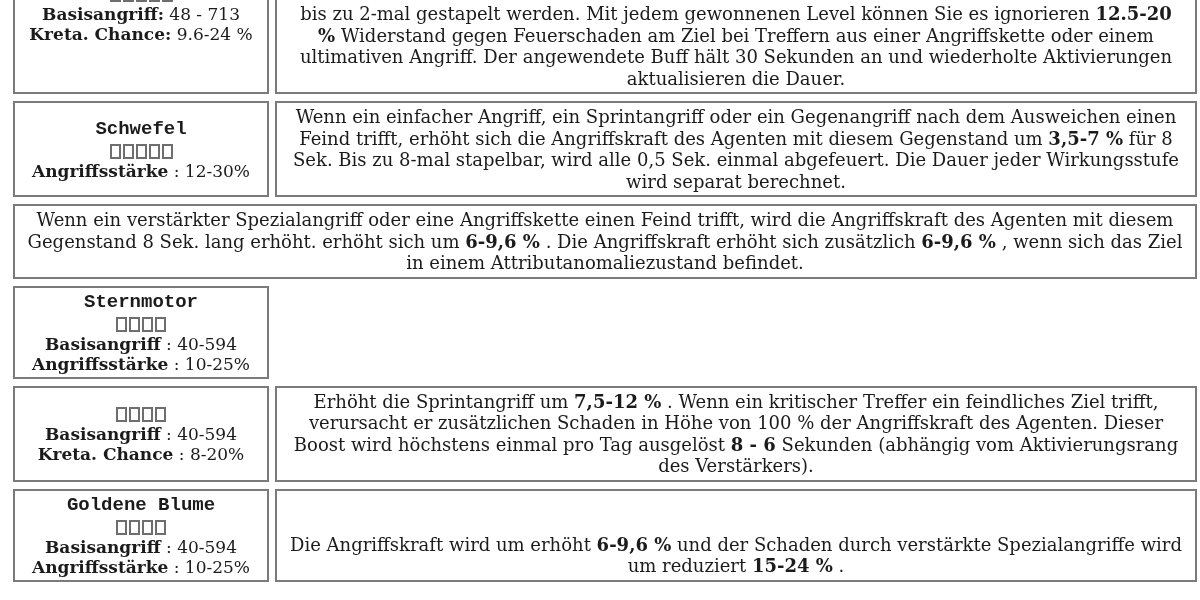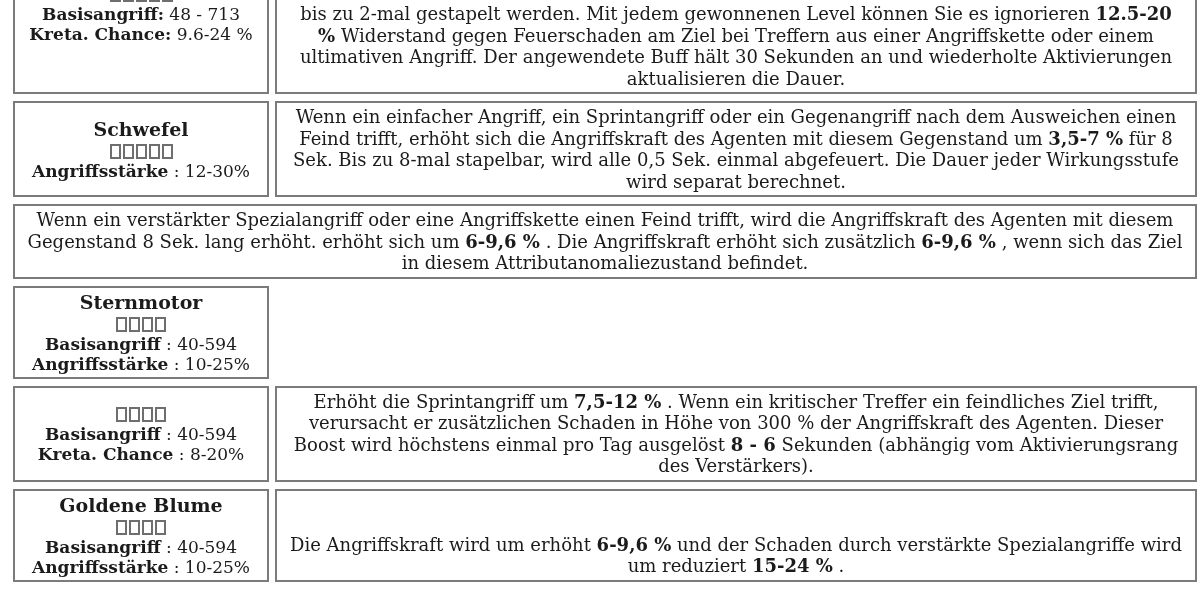--- a/index.html
+++ b/index.html
@@ -45,20 +45,21 @@
     text-align: center;
     padding: 3px 12px;
     font-size: 18px;
     line-height: 21.5px;
   }
   .item-name {
     font-weight: bold;
     font-size: 19px;
     line-height: 23px;
     white-space: nowrap;
+    font-family: Liberation Mono, monospace;
   }
   .stars { line-height: 20px; height: 20px; }
   .tofu {
     display: inline-block;
     width: 11px;
     height: 15px;
     border: 2px solid #6e6e6e;
     box-sizing: border-box;
     margin: 0 1px;
     vertical-align: middle;
@@ -106,21 +107,21 @@
           <div class="stat"><b>Angriffsstärke</b> : 12-30%</div>
         </div>
     </div>
     <div class="cell desc-cell">
         <div><span>Wenn ein einfacher Angriff, ein Sprintangriff oder ein Gegenangriff nach dem Ausweichen einen Feind trifft, erhöht sich die Angriffskraft des Agenten mit diesem Gegenstand um </span><b>3,5-7 %</b><span> für 8 Sek. Bis zu 8-mal stapelbar, wird alle 0,5 Sek. einmal abgefeuert. Die Dauer jeder Wirkungsstufe wird separat berechnet.</span></div>
       </div>
   </div>
 
   <div class="row">
     <div class="cell desc-cell">
-        <div><span>Wenn ein verstärkter Spezialangriff oder eine Angriffskette einen Feind trifft, wird die Angriffskraft des Agenten mit diesem Gegenstand 8 Sek. lang erhöht. erhöht sich um </span><b>6-9,6 %</b><span> . Die Angriffskraft erhöht sich zusätzlich </span><b>6-9,6 %</b><span> , wenn sich das Ziel in diesem Attributanomaliezustand befindet.</span></div>
+        <div><span>Wenn ein verstärkter Spezialangriff oder eine Angriffskette einen Feind trifft, wird die Angriffskraft des Agenten mit diesem Gegenstand 8 Sek. lang erhöht. erhöht sich um </span><b>6-9,6 %</b><span> . Die Angriffskraft erhöht sich zusätzlich </span><b>6-9,6 %</b><span> , wenn sich das Ziel in einem Attributanomaliezustand befindet.</span></div>
       </div>
   </div>
 
   <div class="row">
     <div class="cell left-cell">
       <div class="item-name">Sternmotor</div>
       <div class="stars"><span class="tofu"></span><span class="tofu"></span><span class="tofu"></span><span class="tofu"></span></div>
       <div class="stats">
           <div class="stat"><b>Basisangriff</b> : 40-594</div>
           <div class="stat"><b>Angriffsstärke</b> : 10-25%</div>
@@ -130,21 +131,21 @@
 
   <div class="row">
     <div class="cell left-cell">
       <div class="stars"><span class="tofu"></span><span class="tofu"></span><span class="tofu"></span><span class="tofu"></span></div>
       <div class="stats">
           <div class="stat"><b>Basisangriff</b> : 40-594</div>
           <div class="stat"><b>Kreta. Chance</b> : 8-20%</div>
         </div>
     </div>
     <div class="cell desc-cell">
-        <div><span>Erhöht die Sprintangriff um </span><b>7,5-12 %</b><span> . Wenn ein kritischer Treffer ein feindliches Ziel trifft, verursacht er zusätzlichen Schaden in Höhe von 300 % der Angriffskraft des Agenten. Dieser Boost wird höchstens einmal pro Tag ausgelöst </span><b>8 - 6</b><span> Sekunden (abhängig vom Aktivierungsrang des Verstärkers).</span></div>
+        <div><span>Erhöht die Sprintangriff um </span><b>7,5-12 %</b><span> . Wenn ein kritischer Treffer ein feindliches Ziel trifft, verursacht er zusätzlichen Schaden in Höhe von 100 % der Angriffskraft des Agenten. Dieser Boost wird höchstens einmal pro Tag ausgelöst </span><b>8 - 6</b><span> Sekunden (abhängig vom Aktivierungsrang des Verstärkers).</span></div>
       </div>
   </div>
 
   <div class="row">
     <div class="cell left-cell">
       <div class="item-name">Goldene Blume</div>
       <div class="stars"><span class="tofu"></span><span class="tofu"></span><span class="tofu"></span><span class="tofu"></span></div>
       <div class="stats">
           <div class="stat"><b>Basisangriff</b> : 40-594</div>
           <div class="stat"><b>Angriffsstärke</b> : 10-25%</div>

